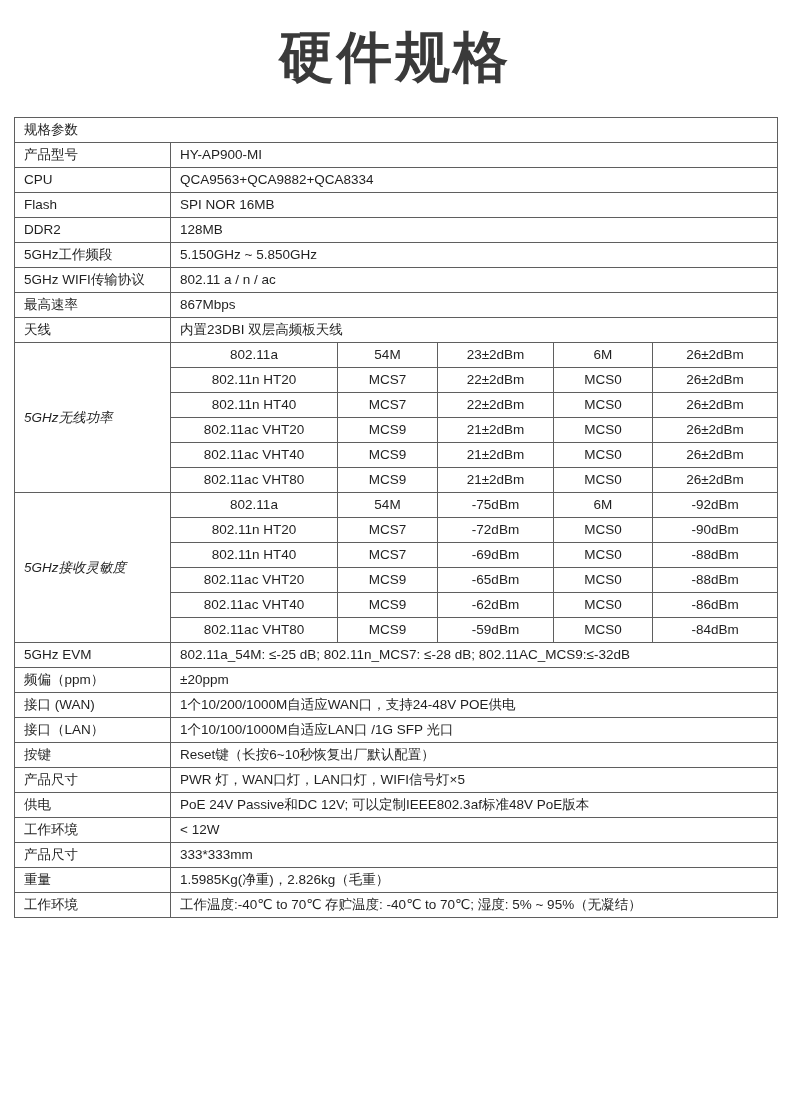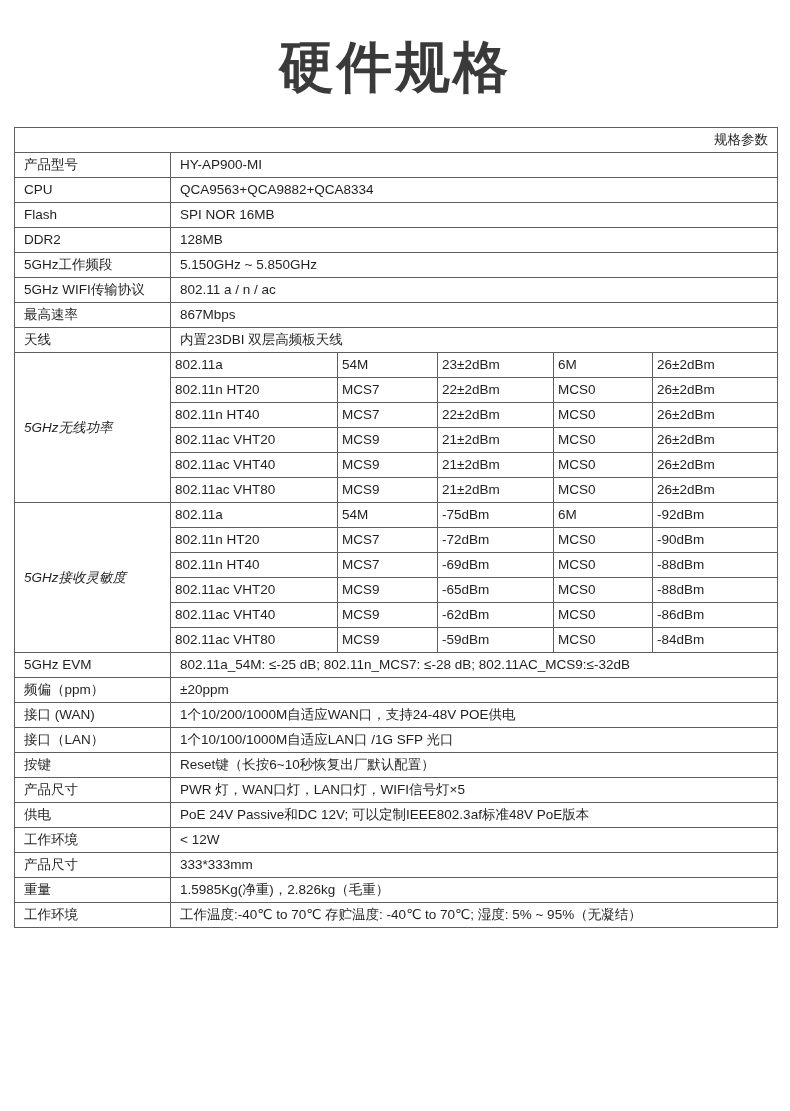--- a/index.html
+++ b/index.html
@@ -11,21 +11,21 @@
     font-family: "Liberation Sans", "DejaVu Sans", sans-serif;
   }
   .page {
     position: relative;
     width: 790px;
     height: 1111px;
     background: #ffffff;
     overflow: hidden;
   }
   .page-title {
-    margin-top: 34px;
+    margin-top: 24px;
     text-align: center;
     font-size: 55px;
     font-weight: 900;
     color: #3a3a3a;
     letter-spacing: 3px;
     line-height: 1.2;
   }
   table.spec {
     border-collapse: collapse;
     table-layout: fixed;
@@ -37,25 +37,26 @@
     font-size: 13.5px;
     color: #1f1f1f;
     height: 24px;
     padding: 0 9px;
     white-space: nowrap;
     overflow: hidden;
     line-height: 24px;
     vertical-align: middle;
   }
   table.spec td.hdr {
-    text-align: right;
+    text-align: left;
     font-size: 13.5px;
     color: #1f1f1f;
   }
   table.spec td.c {
+    text-align: center;
     padding: 0 4px;
   }
   table.spec td.grp {
     vertical-align: middle;
     font-style: italic;
   }
 </style>
 </head>
 <body>
 

